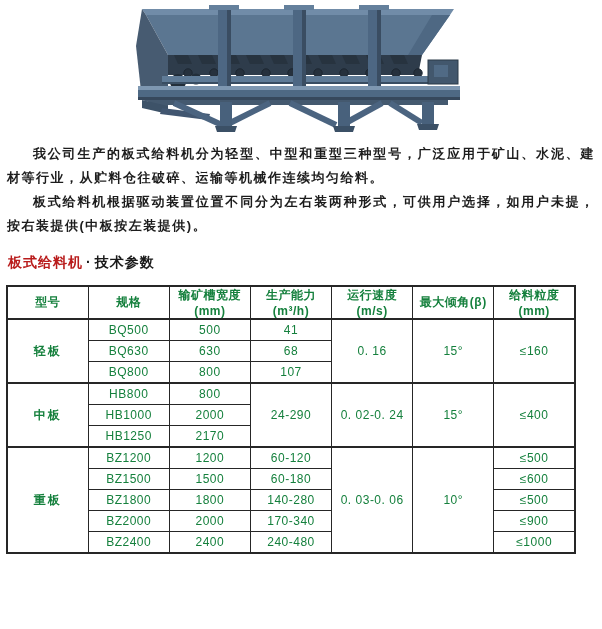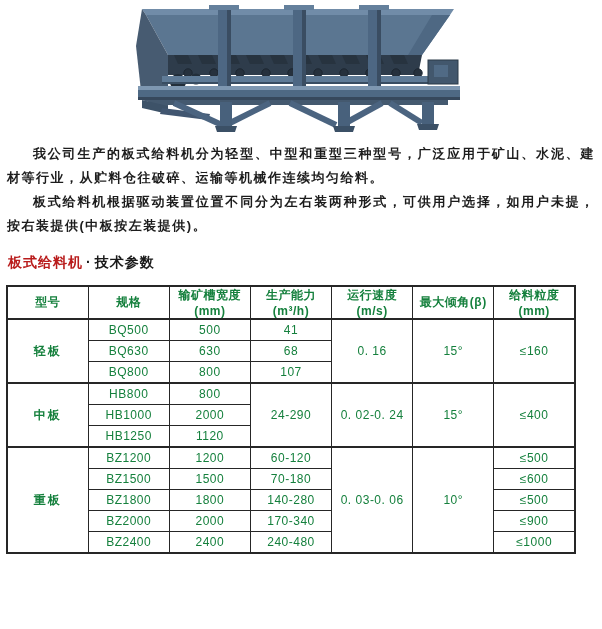--- a/index.html
+++ b/index.html
@@ -165,36 +165,36 @@
       <td rowspan="3">0. 02-0. 24</td>
       <td rowspan="3">15°</td>
       <td rowspan="3">≤400</td>
     </tr>
     <tr>
       <td>HB1000</td>
       <td>2000</td>
     </tr>
     <tr>
       <td>HB1250</td>
-      <td>1120</td>
+      <td>2170</td>
     </tr>
 
     <tr class="group-start">
       <td class="model" rowspan="5">重板</td>
       <td>BZ1200</td>
       <td>1200</td>
       <td>60-120</td>
       <td rowspan="5">0. 03-0. 06</td>
       <td rowspan="5">10°</td>
       <td>≤500</td>
     </tr>
     <tr>
       <td>BZ1500</td>
       <td>1500</td>
-      <td>70-180</td>
+      <td>60-180</td>
       <td>≤600</td>
     </tr>
     <tr>
       <td>BZ1800</td>
       <td>1800</td>
       <td>140-280</td>
       <td>≤500</td>
     </tr>
     <tr>
       <td>BZ2000</td>

